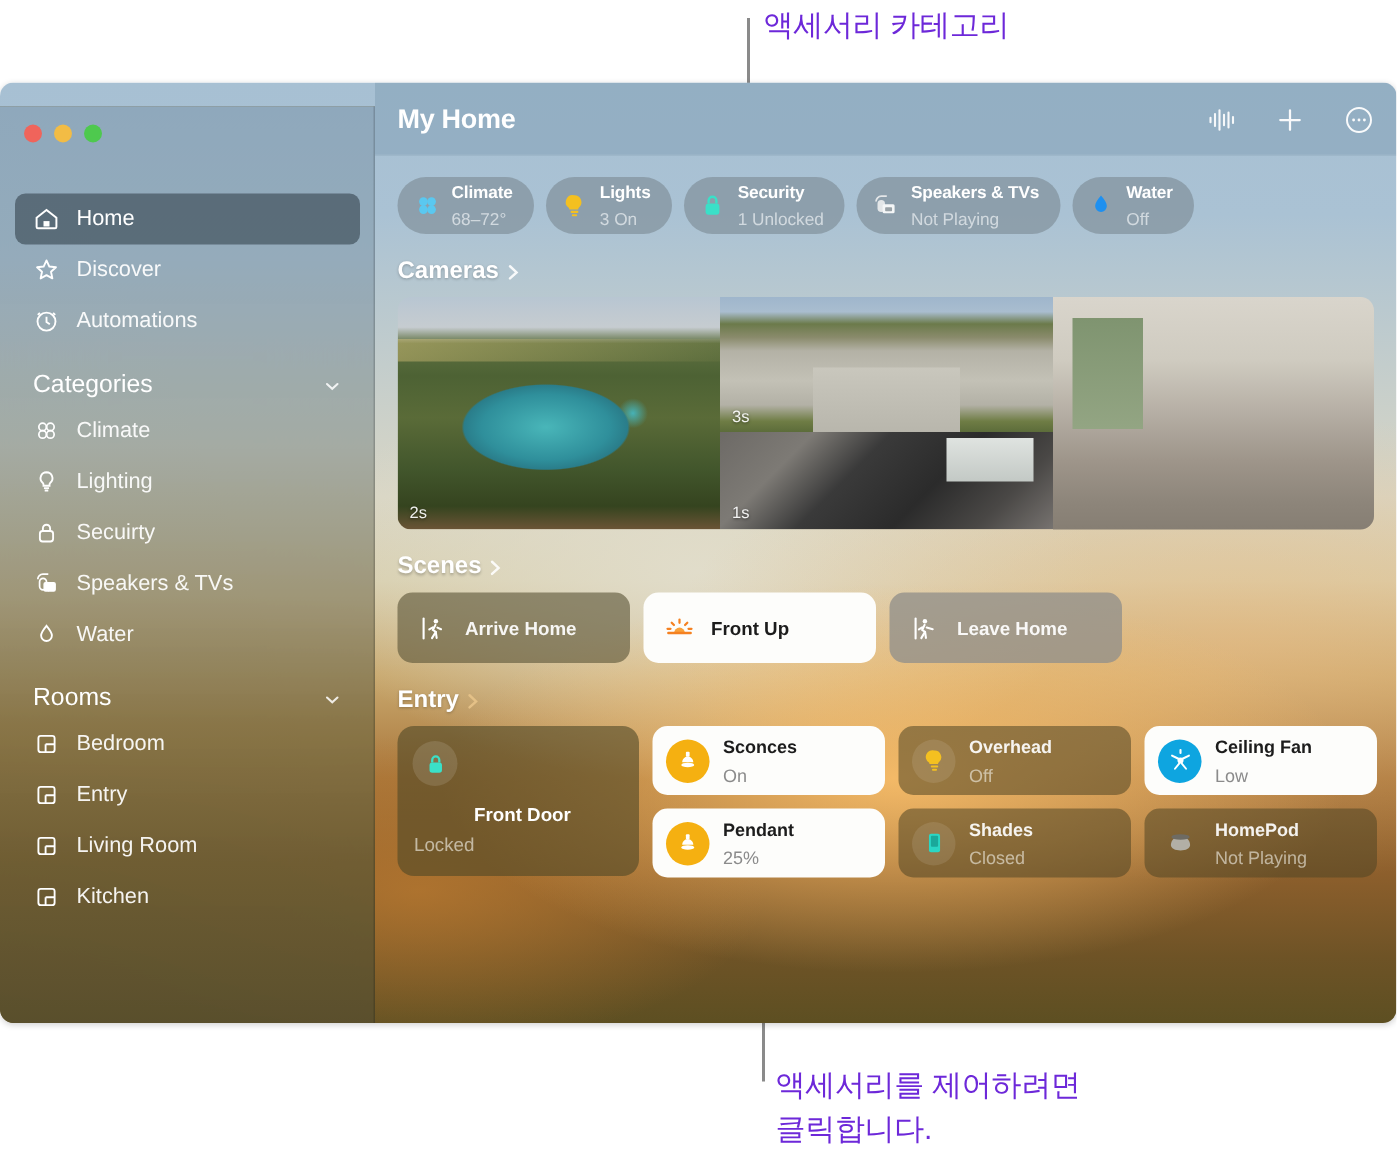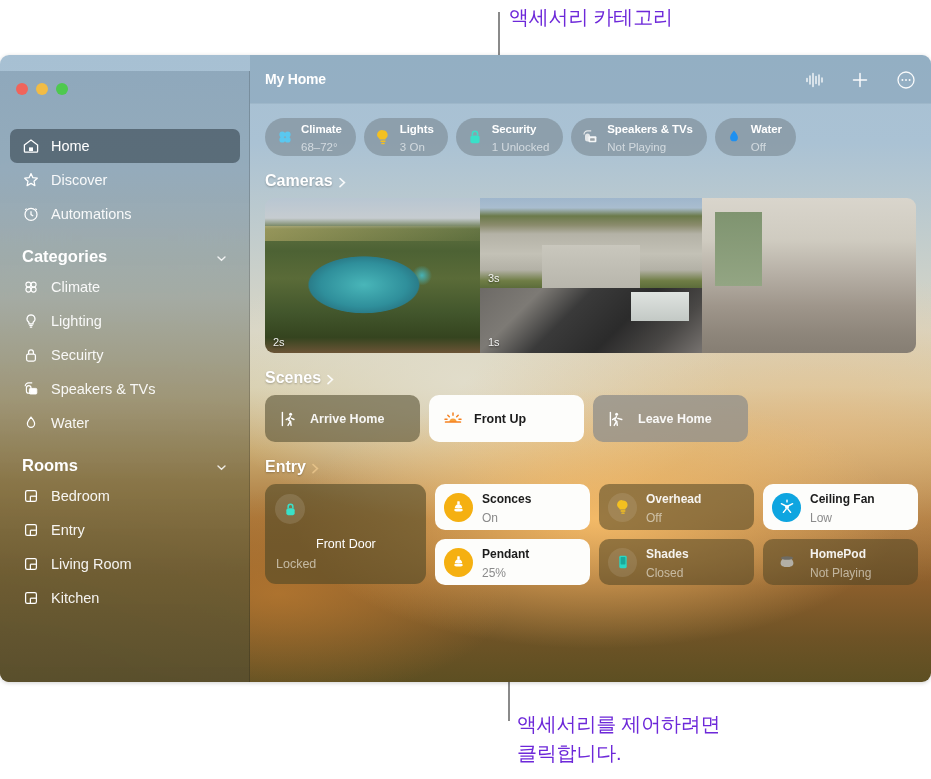--- a/index.html
+++ b/index.html
@@ -97,40 +97,40 @@
   .side-item.selected {
     background: rgba(55,70,80,0.62);
     color: #ffffff;
   }
   .side-ico { width: 18px; height: 18px; flex: none; display:flex; align-items:center; justify-content:center; }
   .side-ico svg { display: block; }
   .side-header {
     display: flex; align-items: center; justify-content: space-between;
     margin: 16px 22px 4px 22px;
     color: #ffffff;
-    font-size: 16.5px; font-weight: bold;
+    font-size: 16.5px; font-weight: normal;
   }
   .chev-d { width: 13px; height: 13px; opacity: 0.85; }
 
   
   .content {
     position: absolute; left: 250px; top: 0;
     width: 681px; height: 100%;
     overflow: hidden;
   }
   .titlebar {
     position: relative;
     height: 49px;
     background: rgba(132,160,182,0.55);
     border-bottom: 1px solid rgba(255,255,255,0.10);
     display: flex; align-items: center;
   }
   .title {
     margin-left: 15px;
-    color: #ffffff; font-size: 14px; font-weight: bold;
+    color: #ffffff; font-size: 18px; font-weight: bold;
     letter-spacing: -0.2px;
   }
   .tb-actions {
     position: absolute; right: 14px; top: 0; height: 49px;
     display: flex; align-items: center; gap: 24px;
   }
   .tb-btn { width: 22px; height: 22px; display:flex; align-items:center; justify-content:center; cursor: pointer; }
 
   
   .pills {
@@ -244,21 +244,21 @@
     background: rgba(78,72,38,0.60);
     position: relative;
     padding: 10px;
   }
   .acc-big .circ {
     width: 30px; height: 30px; border-radius: 50%;
     background: rgba(255,255,255,0.12);
     display:flex; align-items:center; justify-content:center;
   }
   .acc-big .btxt { position: absolute; left: 11px; bottom: 11px; line-height: 1.25; }
-  .acc-big .bname { color: #ffffff; font-size: 12.5px; font-weight: normal; padding-left: 40px; }
+  .acc-big .bname { color: #ffffff; font-size: 12.5px; font-weight: bold; padding-left: 40px; }
   .acc-big .bsub { color: rgba(245,243,235,0.62); font-size: 12.5px; }
 
   .acc-cols { display: flex; gap: 9px; }
   .acc-col { display: flex; flex-direction: column; gap: 9px; }
   .acc {
     width: 155px; height: 46px;
     border-radius: 10px;
     display: flex; align-items: center; gap: 9px;
     padding-left: 9px;
   }

